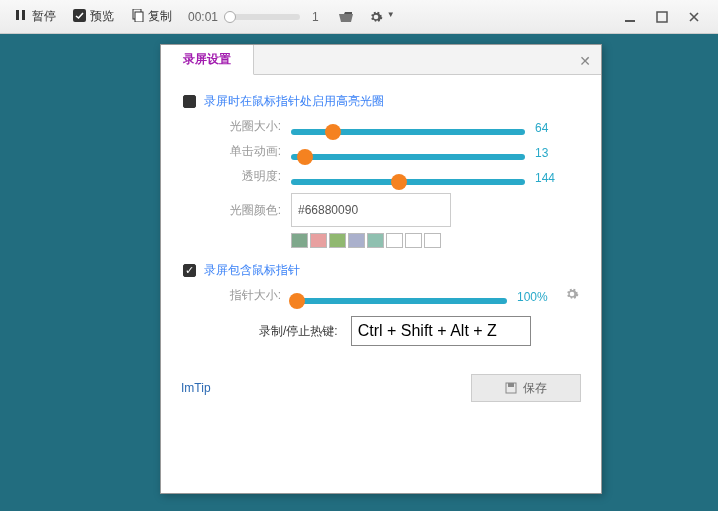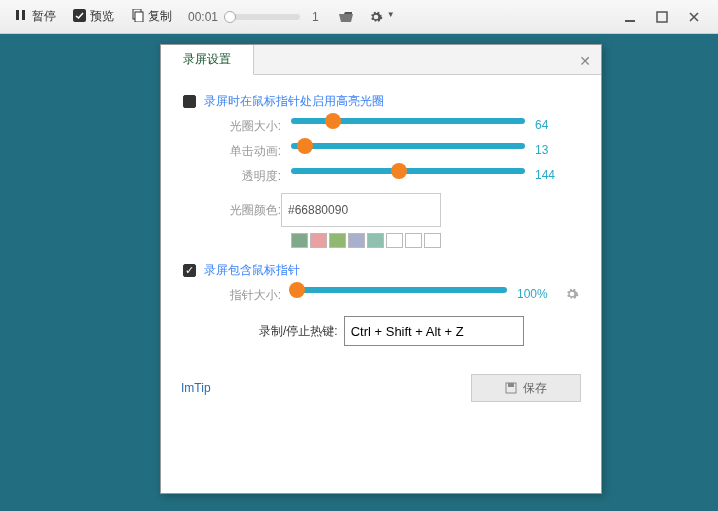--- a/index.html
+++ b/index.html
@@ -32,45 +32,45 @@
   width: 442px;
   height: 450px;
   background: #fff;
   border: 1px solid #999;
   box-shadow: 2px 2px 8px rgba(0,0,0,0.25);
   font-size: 12px;
   color: #333;
 }
 .tabs { display: flex; border-bottom: 1px solid #ccc; height: 30px; align-items: stretch; background: #f3f3f3; position: relative; }
 .tab { padding: 0 22px; display: flex; align-items: center; border-right: 1px solid #ccc; cursor: pointer; color: #777; background: #f3f3f3; }
-.tab.active { background: #fff; color: #14532d; border-bottom: 1px solid #fff; margin-bottom: -1px; }
+.tab.active { background: #fff; color: #a21caf; border-bottom: 1px solid #fff; margin-bottom: -1px; font-weight: bold; }
 .tab-close { position: absolute; right: 6px; top: 6px; color: #888; font-size: 14px; padding: 2px 4px; cursor: pointer; }
 
 .body { padding: 18px 22px 10px 22px; }
 .row { display: flex; align-items: center; margin-bottom: 8px; }
 .checkbox { width: 13px; height: 13px; border: 1px solid #333; border-radius: 2px; margin-right: 8px; display: flex; align-items: center; justify-content: center; background: #333; flex: 0 0 auto; }
 .checkbox.filled { background: #333; }
 .check-tick { color: #fff; font-size: 11px; line-height: 1; }
 .row-label { color: #3b82f6; }
 
-.slider-row { display: flex; align-items: flex-start; margin: 8px 0 8px 40px; }
+.slider-row { display: flex; align-items: flex-end; margin: 8px 0 8px 40px; }
 .slider-label { width: 58px; text-align: right; color: #999; flex: 0 0 auto; }
 .slider { flex: 1; height: 6px; background: #29a9c9; margin: 0 10px; position: relative; border-radius: 3px; }
 .slider .thumb { position: absolute; top: -5px; width: 16px; height: 16px; border-radius: 50%; background: #f58220; margin-left: -8px; }
 .slider-value { width: 44px; color: #29a9c9; flex: 0 0 auto; }
 
 .color-row { display: flex; align-items: center; margin: 4px 0 6px 40px; }
-.color-input { width: 160px; height: 22px; border: 1px solid #ccc; padding: 16px 6px; font-size: 12px; color: #555; }
+.color-input { width: 160px; height: 22px; border: 1px solid #ccc; padding: 16px 6px; font-size: 12px; color: #555; margin-left: 10px; }
 .swatches { display: flex; gap: 2px; margin: 4px 0 14px 108px; }
 .swatch { width: 17px; height: 15px; border: 1px solid #bbb; }
 
 .section { margin-bottom: 10px; }
 
 .hotkey-row { display: flex; align-items: center; margin: 12px 0 18px 76px; }
-.hotkey-input { width: 180px; height: 22px; border: 1px solid #888; padding: 14px 6px; font-size: 13px; margin-left: 6px; }
+.hotkey-input { width: 180px; height: 22px; border: 1px solid #888; padding: 14px 6px; font-size: 16px; margin-left: 13px; }
 
 .footer { display: flex; align-items: center; padding: 0 20px 10px 20px; }
 .link { color: #2c6ab3; cursor: pointer; }
 .save-btn { margin-left: auto; width: 110px; height: 28px; background: #eaeaea; border: 1px solid #ccc; display: flex; align-items: center; justify-content: center; gap: 6px; cursor: pointer; color: #666; }
 .save-btn .disk { width: 12px; height: 12px; }
 
 .gear-small { color: #aaa; margin-left: 4px; }
 </style>
 </head>
 <body>

